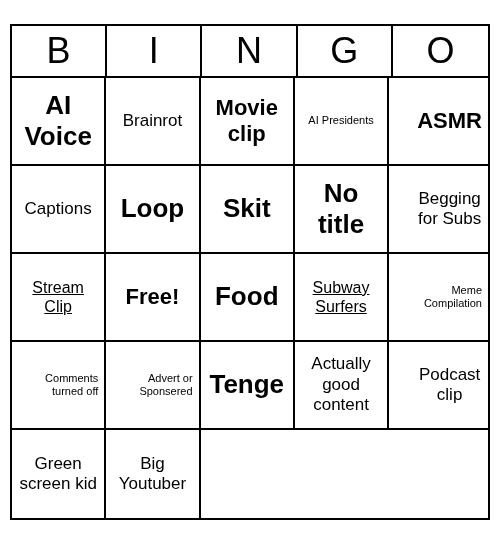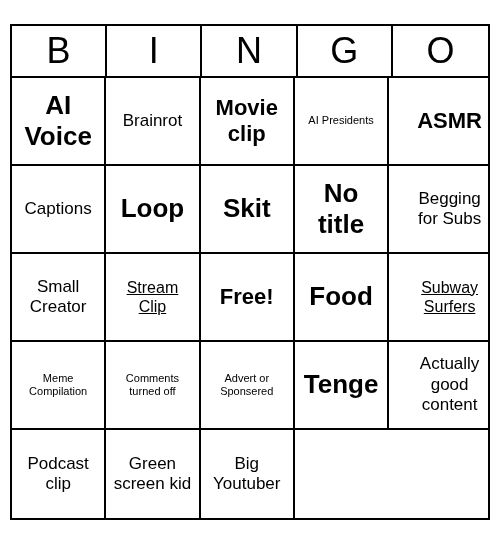--- a/index.html
+++ b/index.html
@@ -84,20 +84,21 @@
       font-size: 16px;
       text-decoration: underline;
     }
 
     .size-sm {
       font-size: 17px;
     }
 
     .size-xs {
       font-size: 11px;
+      text-align: right;
     }
 
     .free-cell {
       font-size: 22px;
       font-weight: bold;
       text-align: right;
     }
   </style>
 </head>
 <body>
@@ -135,23 +136,20 @@
       <div class="bingo-cell">
         <span class="cell-text size-xl">Skit</span>
       </div>
       <div class="bingo-cell">
         <span class="cell-text size-xl">No title</span>
       </div>
       <div class="bingo-cell">
         <span class="cell-text size-sm">Begging for Subs</span>
       </div>
       <div class="bingo-cell">
-        <span class="cell-text size-sm">Small Creator</span>
-      </div>
-      <div class="bingo-cell">
         <span class="cell-text size-md">Stream Clip</span>
       </div>
       <div class="bingo-cell">
         <span class="cell-text free-cell">Free!</span>
       </div>
       <div class="bingo-cell">
         <span class="cell-text size-xl">Food</span>
       </div>
       <div class="bingo-cell">
         <span class="cell-text size-md">Subway Surfers</span>

